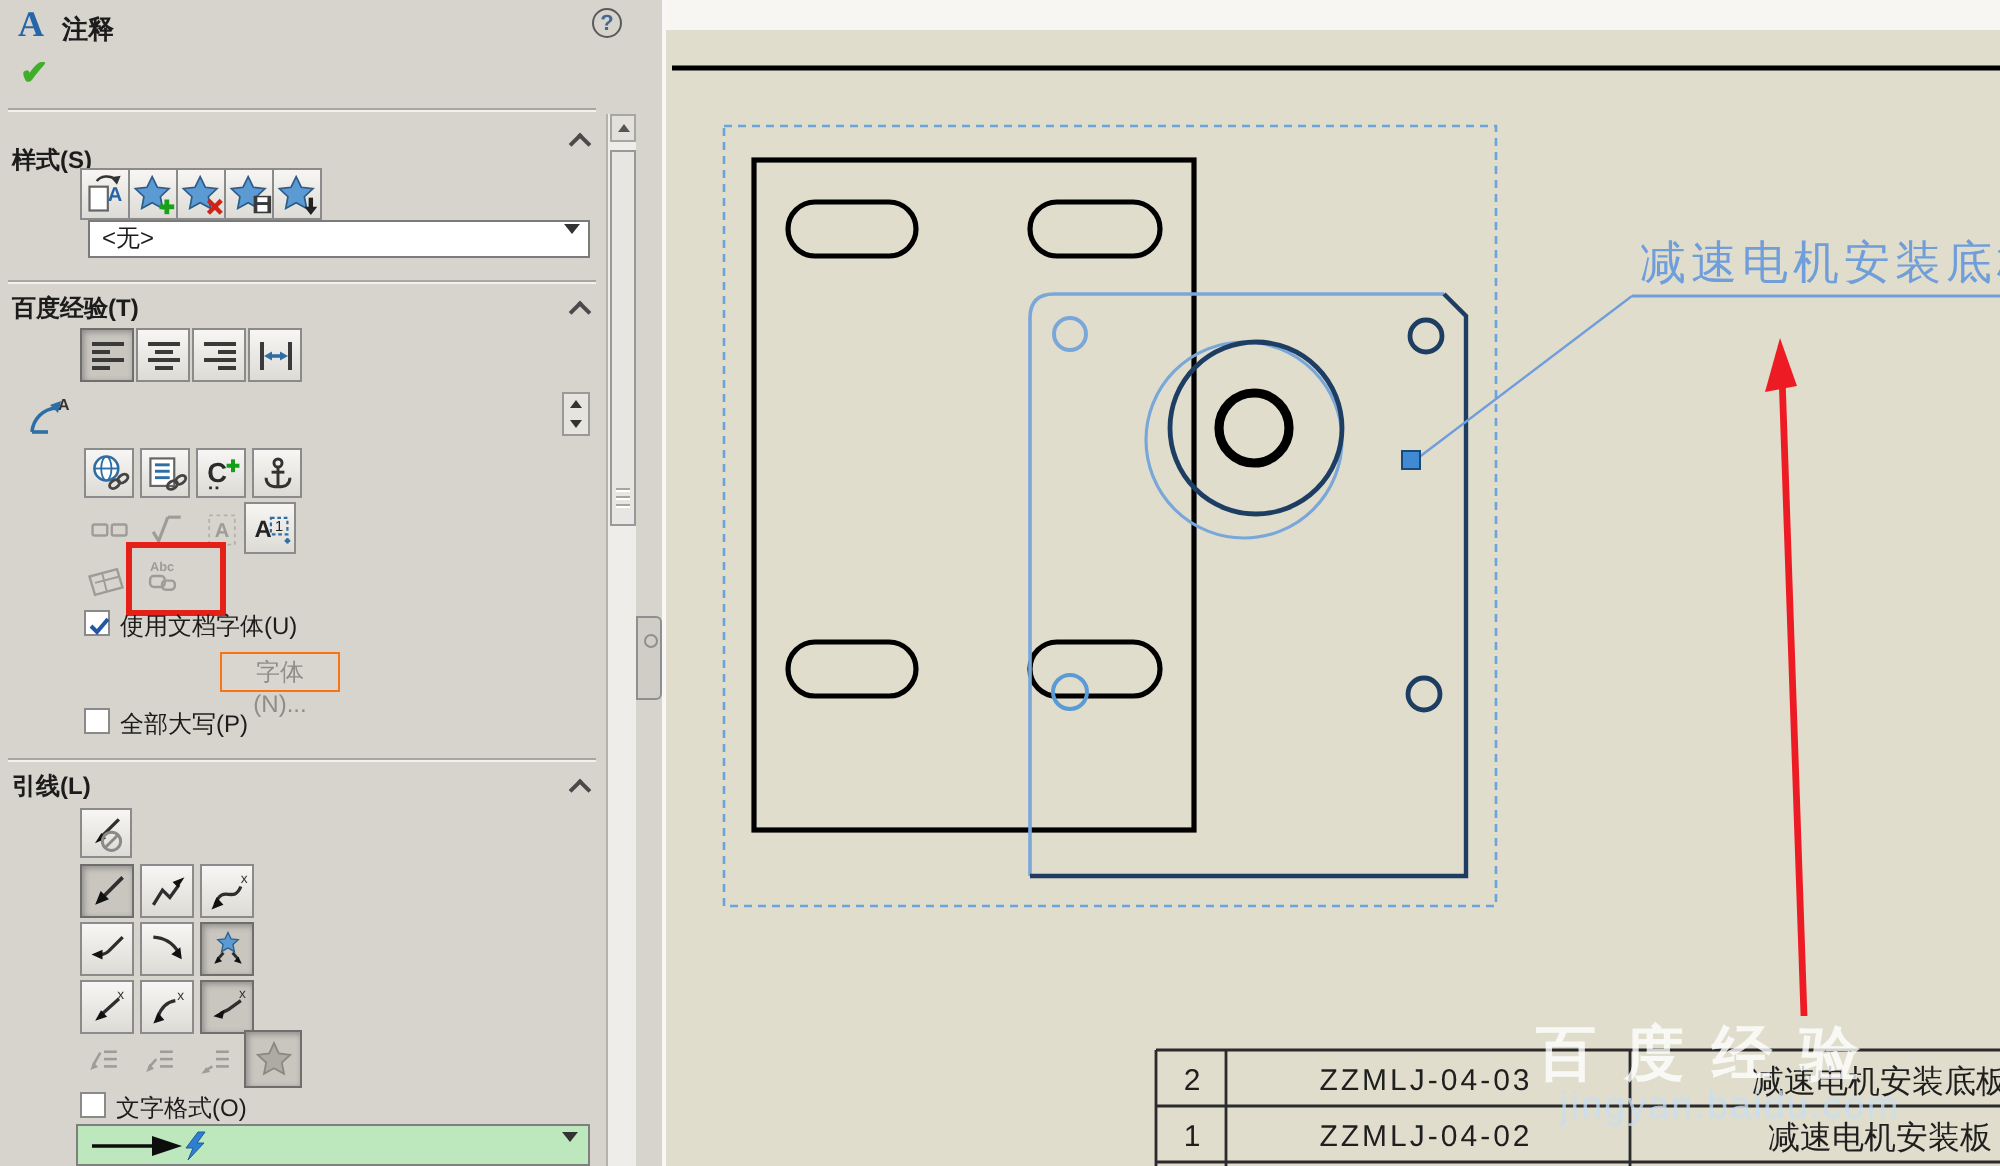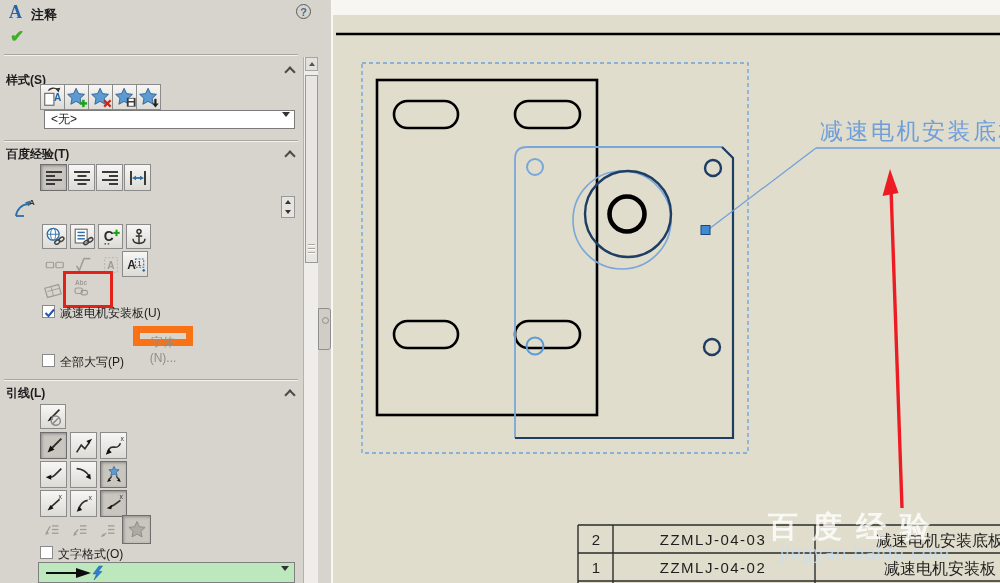--- a/index.html
+++ b/index.html
@@ -229,24 +229,24 @@
         <rect x="5.5" y="12" width="8" height="6" rx="2" fill="none" stroke="#9e9c96" stroke-width="1.3"></rect>
         <rect x="12" y="14.5" width="7" height="5" rx="2" fill="none" stroke="#9e9c96" stroke-width="1.3"></rect>
       </svg>
     </span>
 
     <span class="cb" style="left:42px;top:305px;">
       <svg width="13" height="13" viewBox="0 0 13 13">
         <polyline points="2.5,7 5.5,10 11,3.5" fill="none" stroke="#2456a8" stroke-width="2"></polyline>
       </svg>
     </span>
-    <span class="lbl" style="left:60px;top:305px;">减速电机安装板(U)</span>
-
-    <button style="position:absolute;left:110px;top:326px;width:60px;height:20px;background:#d9d6d0;border:7px solid #f97316;
-                   color:#8f8d87;font-size:12px;box-sizing:border-box;margin-left:23px;">字体(N)...</button>
+    <span class="lbl" style="left:60px;top:305px;">使用文档字体(U)</span>
+
+    <button style="position:absolute;left:110px;top:326px;width:60px;height:20px;background:#d9d6d0;border:1px solid #f97316;
+                   color:#8f8d87;font-size:12px;box-sizing:border-box;">字体(N)...</button>
 
     <span class="cb" style="left:42px;top:354px;"></span>
     <span class="lbl" style="left:60px;top:354px;">全部大写(P)</span>
 
     <div class="groove" style="top:379px;"></div>
 
     <div class="sec" style="top:385px;">引线(L)</div>
     <div class="chev" style="left:286px;top:389px;"></div>
 
     <button class="ibtn" style="left:40px;top:404px;width:26px;height:25px;">

